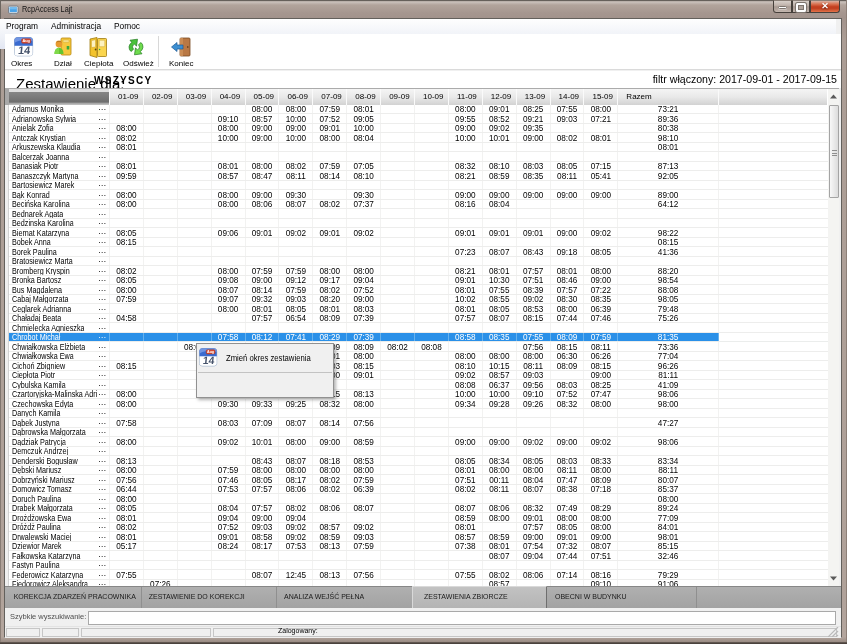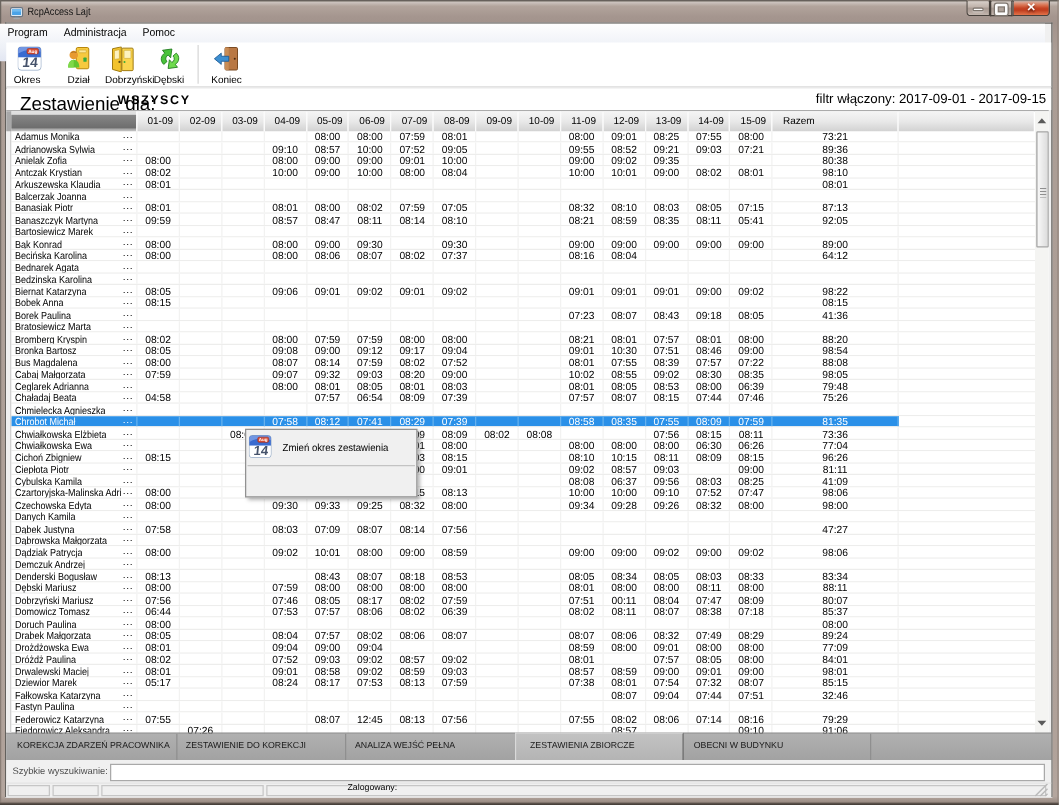--- a/index.html
+++ b/index.html
@@ -122,22 +122,22 @@
 <path d="M 16 6.5 A 5.5 5.5 0 0 1 15.2 15.5 L 17 17.8 L 9.5 18.8 L 10.5 11.8 L 12.4 13.9 A 3 3 0 0 0 13.4 8.8 z" fill="#6fdb4e" stroke="#1f7a1d" stroke-width="0.7"></path>
 </svg>
 <svg width="22" height="21" viewBox="0 0 22 21" style="position:absolute;left:170px;top:36.5px">
 <rect x="10" y="1" width="10" height="18" rx="1" fill="#b97844" stroke="#7a4a22" stroke-width="0.8"></rect>
 <path d="M10 1 l3 0 0 18 -3 0 z" fill="#c98c55"></path>
 <circle cx="17.8" cy="10" r="0.8" fill="#4a2a10"></circle>
 <path d="M1.5 10 L7 5.5 L7 8 L13 8 L13 12 L7 12 L7 14.5 z" fill="#3d8fd1" stroke="#1c5a96" stroke-width="0.7"></path>
 </svg>
 <span class="tlabel" style="left:11px">Okres</span>
 <span class="tlabel" style="left:54px">Dział</span>
-<span class="tlabel" style="left:84px">Dobrzyński</span>
-<span class="tlabel" style="left:123px">Dębski</span>
+<span class="tlabel" style="left:84px">Ciepłota</span>
+<span class="tlabel" style="left:123px">Odśwież</span>
 <span id="tsep"></span>
 <span class="tlabel" style="left:169px">Koniec</span>
 <div id="zrow"></div>
 <span id="zlab">Zestawienie dla:</span>
 <span id="zval">WSZYSCY</span>
 <span id="filtr">filtr włączony: 2017-09-01 - 2017-09-15</span>
 <div id="tbl"></div>
 <div id="ghead"></div>
 <div id="gutter"></div>
 <div id="thead">

